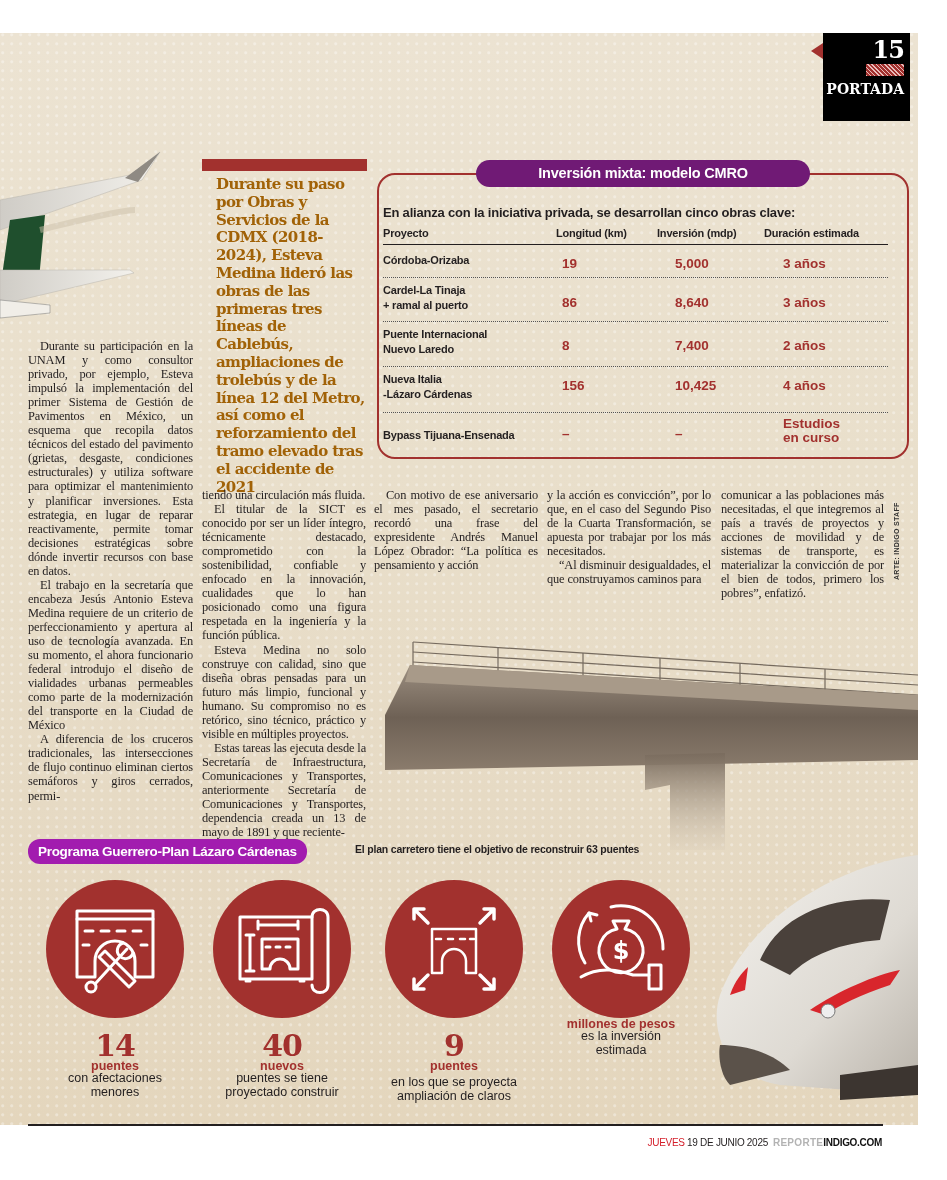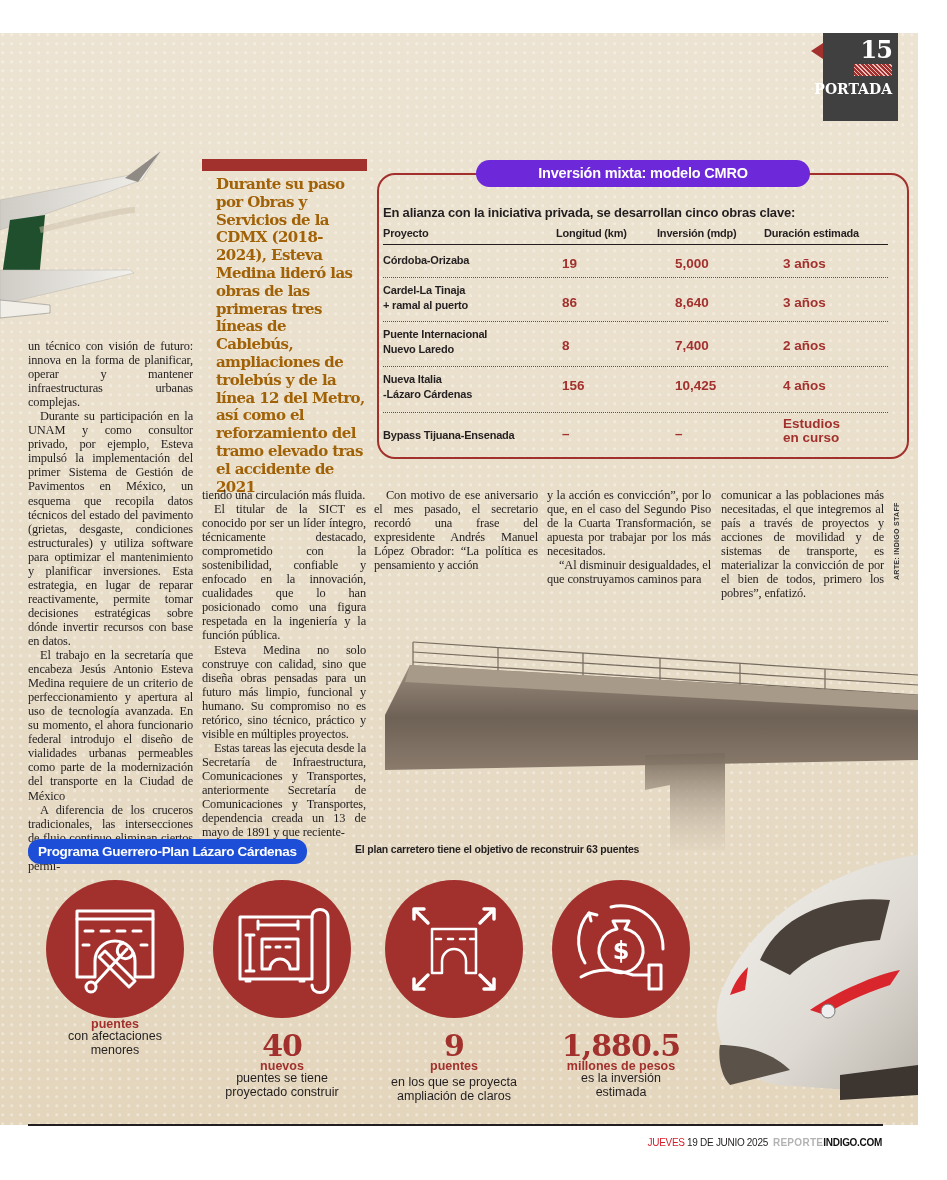--- a/index.html
+++ b/index.html
@@ -8,22 +8,22 @@
 
   .page-bg {
     position: absolute; left: 0; top: 33px; width: 918px; height: 1092px;
     background:
       radial-gradient(circle at 30% 20%, rgba(255,255,255,0.35) 0 1px, transparent 2px) 0 0/9px 9px,
       linear-gradient(180deg, #ece3d2 0%, #e9dfcb 40%, #e6dac4 70%, #e4d6bd 100%);
   }
 
   
   .page-tab {
-    position: absolute; left: 823px; top: 33px; width: 75px; height: 88px;
-    background: #404040; color: #fff;
+    position: absolute; left: 823px; top: 33px; width: 87px; height: 88px;
+    background: #000000; color: #fff;
   }
   .page-tab::before {
     content: ""; position: absolute; left: -12px; top: 10px;
     border-right: 12px solid #a2312e; border-top: 8px solid transparent; border-bottom: 8px solid transparent;
   }
   .page-number { position: absolute; right: 6px; top: 2px; font-family: "DejaVu Serif", serif; font-weight: bold; font-size: 24px; letter-spacing: -1px; }
   .page-hatch { position: absolute; right: 6px; top: 31px; width: 38px; height: 12px;
     background: repeating-linear-gradient(45deg, #e9bdbb 0 1px, #a2312e 1px 3px); }
   .page-section { position: absolute; right: 6px; top: 48px; font-family: "DejaVu Serif", serif; font-weight: bold; font-size: 14px; }
 
@@ -45,38 +45,38 @@
   .col4 { left: 547px; top: 488px; width: 164px; }
   .col5 { left: 721px; top: 488px; width: 163px; }
 
   .art-credit { position: absolute; left: 893px; top: 580px; transform: rotate(-90deg); transform-origin: left top;
     font-size: 7px; font-weight: bold; letter-spacing: 0.3px; color: #333; white-space: nowrap; }
 
   
   .cmro-box { position: absolute; left: 377px; top: 173px; width: 532px; height: 286px;
     border: 2px solid #a2312e; border-radius: 18px; }
   .cmro-title { position: absolute; left: 476px; top: 160px; width: 334px; height: 27px;
-    background: #6d28d9; color: #fff; border-radius: 14px; text-align: center;
+    background: #701a75; color: #fff; border-radius: 14px; text-align: center;
     font-weight: bold; font-size: 14.5px; line-height: 27px; letter-spacing: -0.2px; }
   .cmro-intro { position: absolute; left: 383px; top: 205px; font-size: 13px; font-weight: bold; letter-spacing: -0.2px; }
   .cmro-head { position: absolute; left: 383px; top: 221px; width: 505px; height: 24px; border-bottom: 1.5px solid #231f20; font-size: 11px; font-weight: bold; letter-spacing: -0.2px; }
   .cmro-head span { position: absolute; top: 6px; }
   .cmro-row { position: absolute; left: 383px; width: 505px; border-bottom: 1px dotted #555; }
   .cmro-row:last-child { border-bottom: none; }
   .cell-name { position: absolute; left: 0; font-size: 11px; font-weight: bold; line-height: 14.5px; letter-spacing: -0.2px; }
   .cell-val { position: absolute; font-size: 13.5px; font-weight: bold; color: #a2312e; line-height: 14px; }
   .c-km { left: 179px; }
   .c-inv { left: 292px; }
   .c-dur { left: 400px; }
 
   
   .bridge { position: absolute; left: 380px; top: 620px; width: 538px; height: 230px; }
 
   
-  .prog-title { position: absolute; left: 28px; top: 839px; height: 25px; padding: 0 10px; background: #1d4ed8; color: #fff;
+  .prog-title { position: absolute; left: 28px; top: 839px; height: 25px; padding: 0 10px; background: #a21caf; color: #fff;
     border-radius: 12px; font-weight: bold; font-size: 13.5px; line-height: 25px; letter-spacing: -0.3px; }
   .prog-subtitle { position: absolute; left: 355px; top: 843px; font-size: 10.5px; font-weight: bold; letter-spacing: -0.2px; }
 
   .stat { position: absolute; top: 880px; width: 160px; text-align: center; }
   .stat-circle { width: 138px; height: 138px; margin: 0 auto; border-radius: 50%; background: #a2312e; position: relative; }
   .stat-circle svg { position: absolute; left: 19px; top: 19px; width: 100px; height: 100px; }
   .stat-number { font-family: "DejaVu Serif", serif; font-weight: bold; color: #a2312e; font-size: 30px; line-height: 28px; margin-top: 14px; letter-spacing: -1px; }
   .stat-unit { font-weight: bold; color: #a2312e; font-size: 12.5px; line-height: 12px; }
   .stat-desc { font-size: 12.5px; line-height: 13.5px; color: #231f20; }
   .stat1 { left: 35px; }
@@ -120,21 +120,20 @@
   <path d="M0 160 L50 165 L50 173 L0 178 Z" fill="#f1eee8" stroke="#777" stroke-width="0.5"></path>
   <path d="M40 90 Q120 70 135 70" stroke="#cbbfa9" stroke-width="6" fill="none" opacity="0.5"></path>
 </svg>
 
 <div class="pullquote">
   <div class="pullquote-bar"></div>
   <div class="pullquote-text">Durante su paso por Obras y Servicios de la CDMX (2018-2024), Esteva Medina lideró las obras de las primeras tres líneas de Cablebús, ampliaciones de trolebús y de la línea 12 del Metro, así como el reforzamiento del tramo elevado tras el accidente de 2021</div>
 </div>
 
 <div class="col col1">
-  <p class="noindent">un técnico con visión de futuro: innova en la forma de planificar, operar y mantener infraestructuras urbanas complejas.</p>
   <p>Durante su participación en la UNAM y como consultor privado, por ejemplo, Esteva impulsó la implementación del primer Sistema de Gestión de Pavimentos en México, un esquema que recopila datos técnicos del estado del pavimento (grietas, desgaste, condiciones estructurales) y utiliza software para optimizar el mantenimiento y planificar inversiones. Esta estrategia, en lugar de reparar reactivamente, permite tomar decisiones estratégicas sobre dónde invertir recursos con base en datos.</p>
   <p>El trabajo en la secretaría que encabeza Jesús Antonio Esteva Medina requiere de un criterio de perfeccionamiento y apertura al uso de tecnología avanzada. En su momento, el ahora funcionario federal introdujo el diseño de vialidades urbanas permeables como parte de la modernización del transporte en la Ciudad de México</p>
   <p>A diferencia de los cruceros tradicionales, las intersecciones de flujo continuo eliminan ciertos semáforos y giros cerrados, permi-</p>
 </div>
 <div class="col col2">
   <p class="noindent">tiendo una circulación más fluida.</p>
   <p>El titular de la SICT es conocido por ser un líder íntegro, técnicamente destacado, comprometido con la sostenibilidad, confiable y enfocado en la innovación, cualidades que lo han posicionado como una figura respetada en la ingeniería y la función pública.</p>
   <p>Esteva Medina no solo construye con calidad, sino que diseña obras pensadas para un futuro más limpio, funcional y humano. Su compromiso no es retórico, sino técnico, práctico y visible en múltiples proyectos.</p>
   <p>Estas tareas las ejecuta desde la Secretaría de Infraestructura, Comunicaciones y Transportes, anteriormente Secretaría de Comunicaciones y Transportes, dependencia creada un 13 de mayo de 1891 y que reciente-</p>
 </div>
@@ -231,20 +230,21 @@
   <div class="stat-circle">
     <svg viewBox="0 0 100 100" fill="none" stroke="#fff" stroke-width="3" stroke-linecap="round" stroke-linejoin="round">
       <path d="M12 12 H88 V78 H70 V62 A20 20 0 0 0 30 62 V78 H12 Z"></path>
       <line x1="12" y1="20" x2="88" y2="20"></line>
       <path d="M20 32 h8 M36 32 h8 M52 32 h8 M68 32 h8 M18 46 h6 M76 46 h6"></path>
       <path d="M30 85 L62 50 M58 44 a8 8 0 1 0 10 10"></path>
       <path d="M40 52 L70 82 L64 88 L34 58 Z"></path>
       <circle cx="26" cy="88" r="5"></circle>
     </svg>
   </div>
+  <div class="stat-number">14</div>
   <div class="stat-unit">puentes</div>
   <div class="stat-desc" style="width:110px;margin:0 auto;">con afectaciones menores</div>
 </div>
 
 <div class="stat stat2">
   <div class="stat-circle">
     <svg viewBox="0 0 100 100" fill="none" stroke="#fff" stroke-width="3" stroke-linecap="round" stroke-linejoin="round">
       <path d="M8 18 H80 V80 H8 Z"></path>
       <path d="M80 18 C80 8 96 8 96 18 V86 C96 96 80 96 80 86"></path>
       <path d="M26 26 h40 M26 22 v8 M66 22 v8"></path>
@@ -280,21 +280,20 @@
     <svg viewBox="0 0 100 100" fill="none" stroke="#fff" stroke-width="3" stroke-linecap="round" stroke-linejoin="round">
       <path d="M40 8 A42 42 0 0 1 92 50"></path>
       <path d="M20 22 L18 14 L26 16"></path>
       <path d="M18 14 A42 42 0 0 0 14 64"></path>
       <path d="M42 22 h16 l-4 8 a22 22 0 1 1 -8 0 Z"></path>
       <text x="50" y="60" fill="#fff" stroke="none" font-size="24" font-weight="bold" text-anchor="middle" font-family="DejaVu Sans, sans-serif">$</text>
       <path d="M10 78 C30 66 50 72 62 76 H78"></path>
       <path d="M78 66 H90 V90 H78 Z"></path>
     </svg>
   </div>
-  <div class="stat-number">1,880.5</div>
   <div class="stat-unit">millones de pesos</div>
   <div class="stat-desc" style="width:100px;margin:0 auto;">es la inversión estimada</div>
 </div>
 
 <svg class="train" viewBox="0 0 228 265">
   <defs>
     <linearGradient id="trainbody" x1="0" y1="0" x2="1" y2="1">
       <stop offset="0" stop-color="#f4f2ee"></stop>
         <stop offset="0.6" stop-color="#dedad3"></stop>
         <stop offset="1" stop-color="#b9b3aa"></stop>

